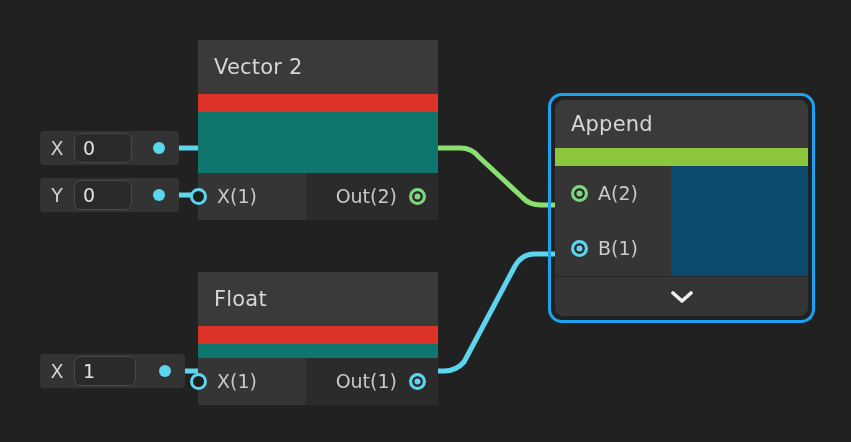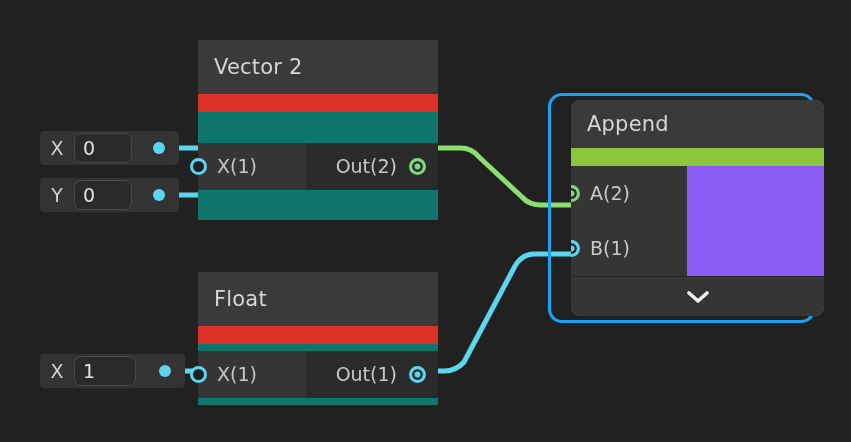--- a/index.html
+++ b/index.html
@@ -47,21 +47,21 @@
     font-size: 21px;
     letter-spacing: 0.2px;
     line-height: 1;
   }
   .accent-bar {
     height: 18px;
     width: 100%;
   }
   .node-body {
     display: flex;
-    align-items: center;
+    align-items: flex-end;
   }
   .ports-in {
     background: #353535;
     flex: 0 0 auto;
     box-sizing: border-box;
   }
   .ports-out {
     background: #2b2b2b;
     flex: 1 1 auto;
     box-sizing: border-box;
@@ -135,30 +135,30 @@
     left: 548px; top: 93px;
     width: 267px; height: 230px;
     border: 3px solid #19a3f0;
     border-radius: 14px;
     box-sizing: border-box;
     z-index: 3;
     padding: 4px;
   }
   #node-append {
     position: relative;
-    left: 16px; top: 0;
+    left: 0; top: 0;
     width: 100%; height: 100%;
     border-radius: 9px;
     overflow: hidden;
-    background: #8b5cf6;
+    background: #0c4a6e;
   }
   #node-append .node-header { height: 48px; }
   #node-append .ports-in { width: 116px; }
   #node-append .node-body { height: 110px; }
-  #node-append .port-row { height: 55px; }
+  #node-append .port-row { height: 55px; padding-left: 24px; }
 
   .node-footer {
     height: 40px;
     background: #353535;
     border-top: 1px solid #262626;
     display: flex;
     align-items: center;
     justify-content: center;
   }
   .chevron {

